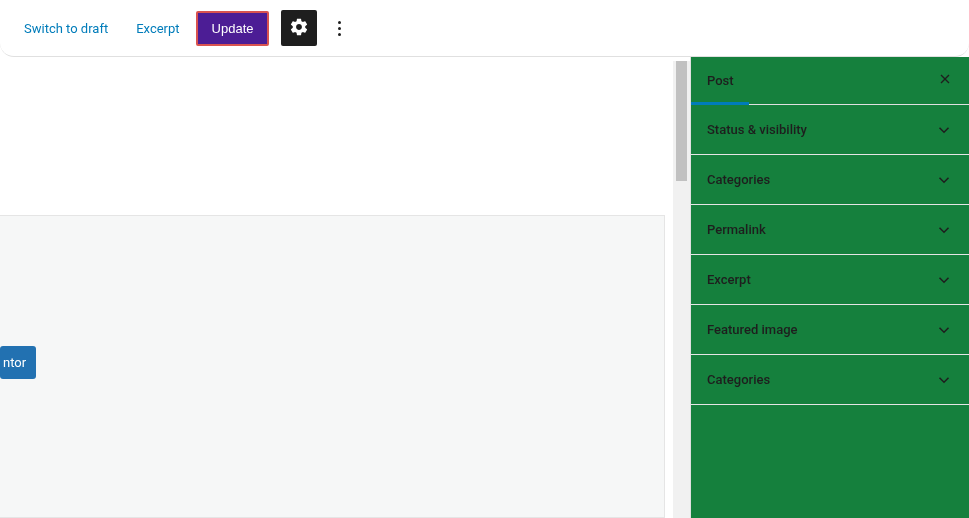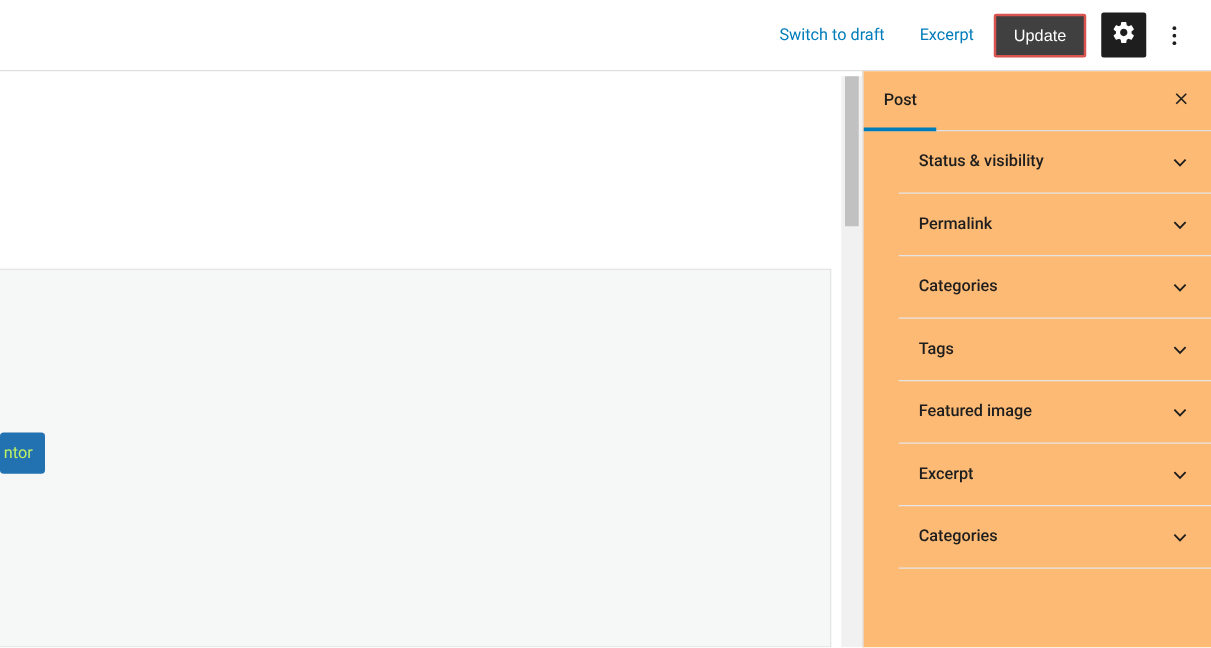--- a/index.html
+++ b/index.html
@@ -1,39 +1,39 @@
 <!DOCTYPE html>
 <html><head>
   <meta charset="utf-8">
   <style>
     * { margin: 0; padding: 0; box-sizing: border-box; }
     body { font-family: -apple-system, BlinkMacSystemFont, "Segoe UI", Roboto, sans-serif; font-size: 13px; color: #1e1e1e; background: #fff; width: 969px; height: 518px; overflow: hidden; position: relative; }
 
-    .topbar { height: 57px; border-bottom: 1px solid #e0e0e0; display: flex; align-items: center; justify-content: flex-end; padding: 0 12px; gap: 4px; }
+    .topbar { height: 57px; border-bottom: 1px solid #e0e0e0; display: flex; align-items: center; padding: 0 12px; gap: 4px; border-radius: 14px; }
     .top-link { color: #007cba; font-size: 13px; padding: 8px 12px; text-decoration: none; cursor: pointer; }
-    .update-btn { background: #404040; color: #fff; border: 2px solid #d9534f; padding: 8px 14px; font-size: 13px; cursor: pointer; border-radius: 2px; }
+    .update-btn { background: #4c1d95; color: #fff; border: 2px solid #d9534f; padding: 8px 14px; font-size: 13px; cursor: pointer; border-radius: 2px; }
     .settings-btn { width: 36px; height: 36px; background: #1e1e1e; display: flex; align-items: center; justify-content: center; cursor: pointer; margin-left: 8px; border-radius: 2px; }
     .more-btn { width: 36px; height: 36px; display: flex; align-items: center; justify-content: center; cursor: pointer; }
     .dot { width: 3px; height: 3px; background: #1e1e1e; border-radius: 50%; margin: 1.5px 0; }
 
     .main { position: absolute; top: 57px; left: 0; right: 0; bottom: 0; display: flex; }
     .canvas-wrap { flex: 1; position: relative; overflow: hidden; }
     .scrollbar-track { position: absolute; right: 0; top: 4px; bottom: 0; width: 17px; background: #f1f1f1; }
     .scrollbar-thumb { position: absolute; top: 0; left: 3px; width: 11px; height: 120px; background: #c1c1c1; border-radius: 0; }
     .canvas-inner { position: absolute; top: 158px; left: 0; width: 665px; height: 303px; background: #f6f7f7; border: 1px solid #e5e5e5; border-left: none; }
-    .editor-btn { position: absolute; top: 130px; left: 0; background: #2271b1; color: #bef264; padding: 9px 10px 9px 3px; font-size: 13px; border-radius: 3px; cursor: pointer; }
+    .editor-btn { position: absolute; top: 130px; left: 0; background: #2271b1; color: #ffffff; padding: 9px 10px 9px 3px; font-size: 13px; border-radius: 3px; cursor: pointer; }
 
-    .sidebar { width: 279px; border-left: 1px solid #e0e0e0; display: flex; flex-direction: column; background: #fdba74; }
+    .sidebar { width: 279px; border-left: 1px solid #e0e0e0; display: flex; flex-direction: column; background: #15803d; }
     .tabs { display: flex; align-items: center; height: 48px; border-bottom: 1px solid #e0e0e0; position: relative; }
     .tab { padding: 0 16px; height: 48px; display: flex; align-items: center; font-size: 13px; cursor: pointer; }
     .tab.active { font-weight: 500; }
     .tab-underline { position: absolute; bottom: -1px; left: 0; width: 58px; height: 3px; background: #007cba; }
     .tab-close { margin-left: auto; width: 48px; height: 48px; display: flex; align-items: center; justify-content: center; cursor: pointer; }
 
-    .panels { flex: 1; overflow: auto; padding-left: 28px; }
+    .panels { flex: 1; overflow: auto; }
     .panel { height: 50px; border-bottom: 1px solid #e5e5e5; display: flex; align-items: center; justify-content: space-between; padding: 0 16px; cursor: pointer; }
     .panel-label { font-size: 13px; font-weight: 500; }
     .chevron { display: flex; align-items: center; }
   </style>
 </head>
 <body>
 
 <div class="topbar">
   <a class="top-link">Switch to draft</a>
   <a class="top-link">Excerpt</a>
@@ -79,53 +79,45 @@
     <div class="panels">
       <div class="panel">
         <span class="panel-label">Status &amp; visibility</span>
         <span class="chevron">
             <svg width="18" height="18" viewBox="0 0 24 24" fill="none" stroke="#1e1e1e" stroke-width="2">
               <polyline points="6 9 12 15 18 9"></polyline>
             </svg>
           </span>
       </div>
       <div class="panel">
+        <span class="panel-label">Categories</span>
+        <span class="chevron">
+            <svg width="18" height="18" viewBox="0 0 24 24" fill="none" stroke="#1e1e1e" stroke-width="2">
+              <polyline points="6 9 12 15 18 9"></polyline>
+            </svg>
+          </span>
+      </div>
+      <div class="panel">
         <span class="panel-label">Permalink</span>
         <span class="chevron">
             <svg width="18" height="18" viewBox="0 0 24 24" fill="none" stroke="#1e1e1e" stroke-width="2">
               <polyline points="6 9 12 15 18 9"></polyline>
             </svg>
           </span>
       </div>
       <div class="panel">
-        <span class="panel-label">Categories</span>
-        <span class="chevron">
-            <svg width="18" height="18" viewBox="0 0 24 24" fill="none" stroke="#1e1e1e" stroke-width="2">
-              <polyline points="6 9 12 15 18 9"></polyline>
-            </svg>
-          </span>
-      </div>
-      <div class="panel">
-        <span class="panel-label">Tags</span>
+        <span class="panel-label">Excerpt</span>
         <span class="chevron">
             <svg width="18" height="18" viewBox="0 0 24 24" fill="none" stroke="#1e1e1e" stroke-width="2">
               <polyline points="6 9 12 15 18 9"></polyline>
             </svg>
           </span>
       </div>
       <div class="panel">
         <span class="panel-label">Featured image</span>
-        <span class="chevron">
-            <svg width="18" height="18" viewBox="0 0 24 24" fill="none" stroke="#1e1e1e" stroke-width="2">
-              <polyline points="6 9 12 15 18 9"></polyline>
-            </svg>
-          </span>
-      </div>
-      <div class="panel">
-        <span class="panel-label">Excerpt</span>
         <span class="chevron">
             <svg width="18" height="18" viewBox="0 0 24 24" fill="none" stroke="#1e1e1e" stroke-width="2">
               <polyline points="6 9 12 15 18 9"></polyline>
             </svg>
           </span>
       </div>
       <div class="panel">
         <span class="panel-label">Categories</span>
         <span class="chevron">
             <svg width="18" height="18" viewBox="0 0 24 24" fill="none" stroke="#1e1e1e" stroke-width="2">

